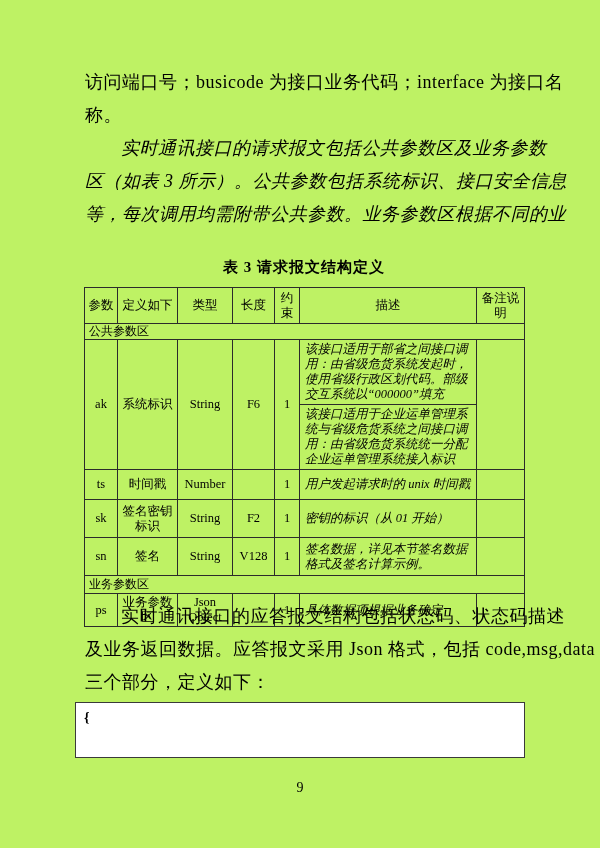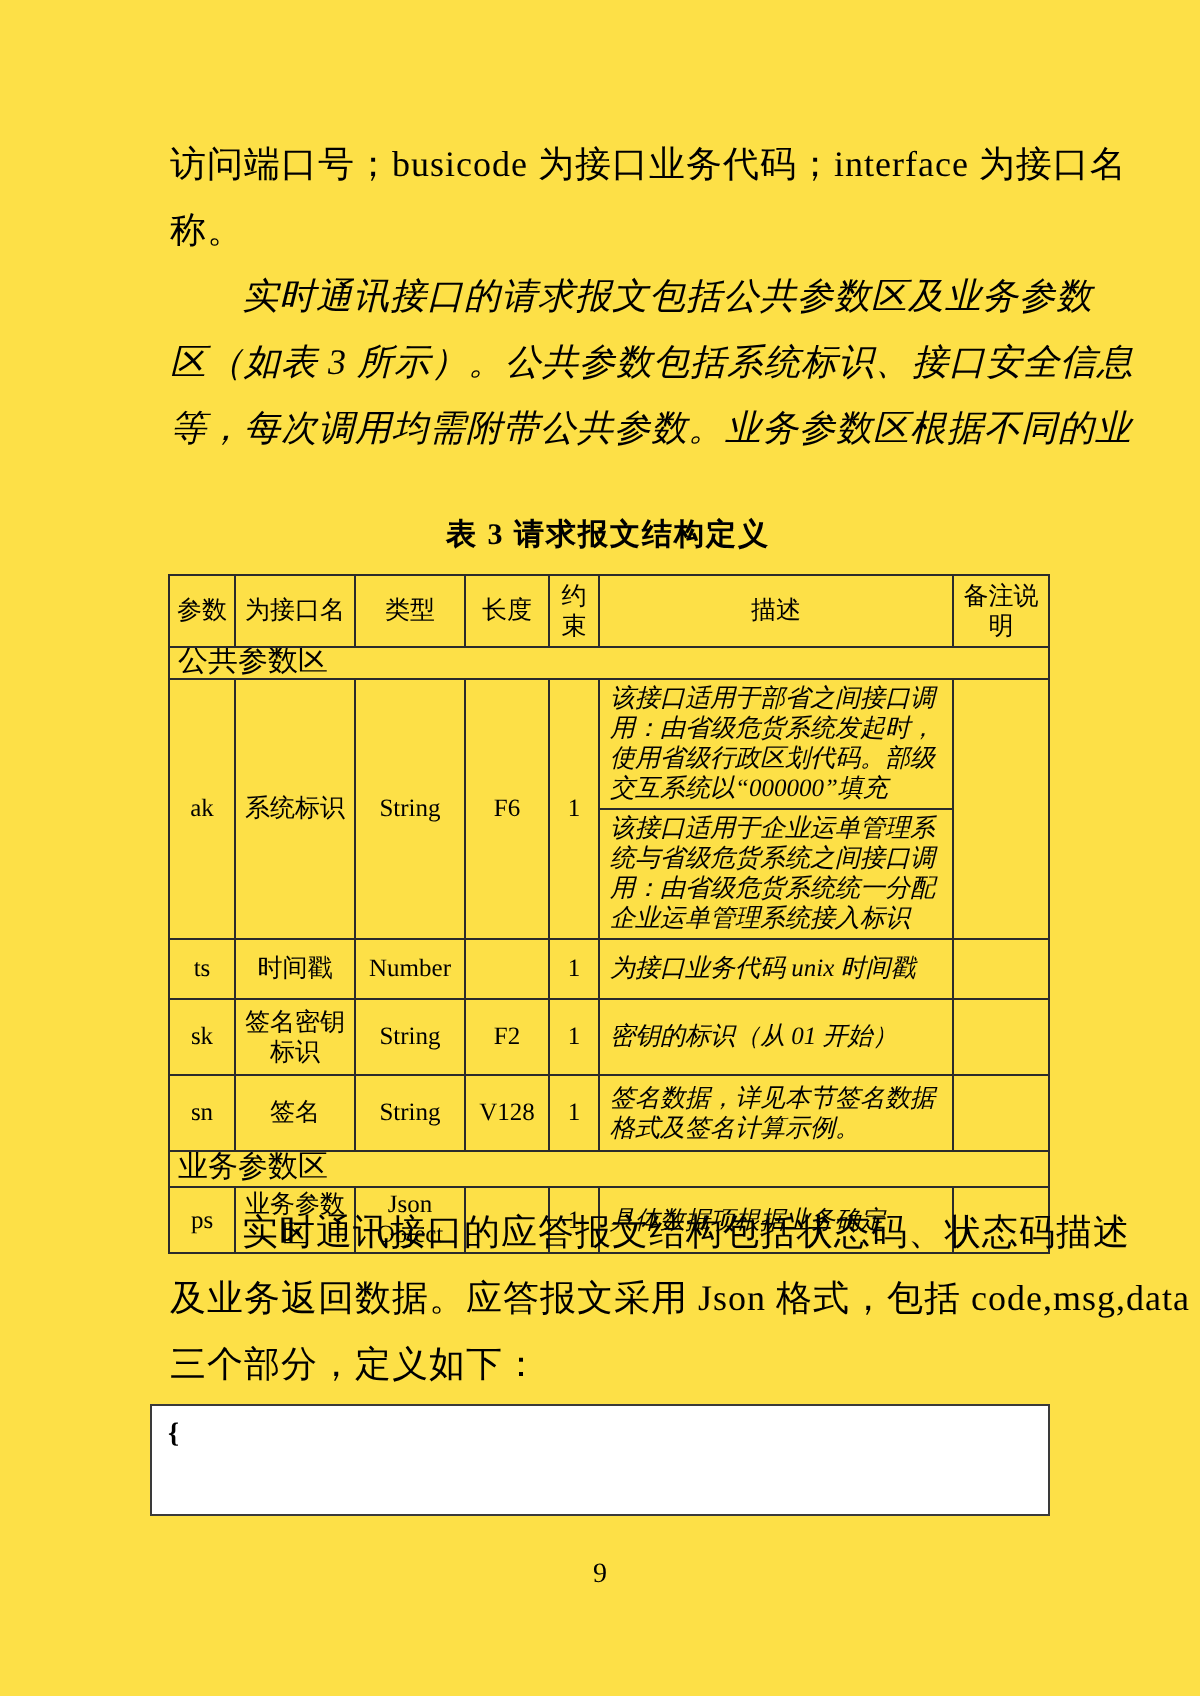--- a/index.html
+++ b/index.html
@@ -1,17 +1,17 @@
 <!DOCTYPE html>
 <html><head>
 <meta charset="utf-8">
 <style>
   html,body{margin:0;padding:0;background:#ffffff;}
   .page{
-    position:relative;width:600px;height:848px;background:#fde047;
+    position:relative;width:600px;height:848px;background:#bef264;
     font-family:"Liberation Serif","DejaVu Serif",serif;color:#000;
     overflow:hidden;
   }
   .para{position:absolute;left:85px;width:458px;}
   .bline{font-size:18px;line-height:33px;letter-spacing:.5px;white-space:nowrap;}
   .just{text-align:justify;text-align-last:justify;}
   .ind{padding-left:36px;}
   .caption{
     position:absolute;left:85px;top:258px;width:438px;text-align:center;
     font-weight:bold;font-size:15px;letter-spacing:1px;
@@ -20,21 +20,21 @@
     position:absolute;left:84px;top:287px;width:440px;
     border-collapse:collapse;table-layout:fixed;border-radius:16px;
   }
   table.spec td,table.spec th{
     border:1px solid #2b2b2b;font-weight:normal;
     font-size:12.5px;line-height:15px;padding:1px 2px;
     text-align:center;vertical-align:middle;overflow:hidden;
     font-family:"Liberation Serif","DejaVu Serif",serif;
   }
   table.spec td.desc{text-align:left;padding:2px 5px;font-style:italic;}
-  table.spec td.sect{text-align:left;padding:0 4px;font-size:15px;}
+  table.spec td.sect{text-align:left;padding:0 4px;font-size:12px;}
   tr.h-head{height:36px;}
   tr.h-sect1{height:16px;}
   tr.h-ak{height:62px;}
   tr.h-ts{height:30px;}
   tr.h-sk{height:38px;}
   tr.h-sn{height:38px;padding-left:16px;}
   tr.h-sect2{height:18px;}
   tr.h-ps{height:32px;}
   .codebox{
     position:absolute;left:75px;top:702px;width:448px;height:54px;
@@ -72,21 +72,21 @@
         <col style="width:60px">
         <col style="width:55px">
       <col style="width:42px">
         <col style="width:25px">
         <col style="width:177px">
       <col style="width:48px">
     </colgroup>
     <tbody>
         <tr class="h-head">
       <th>参数</th>
-      <th>为接口名</th>
+      <th>定义如下</th>
       <th>类型</th>
       <th>长度</th>
       <th>约束</th>
       <th>描述</th>
       <th>备注说明</th>
     </tr>
     <tr class="h-sect1">
       <td class="sect" colspan="7">公共参数区</td>
     </tr>
     <tr class="h-ak">
@@ -100,21 +100,21 @@
     </tr>
     <tr class="h-ak">
       <td class="desc">该接口适用于企业运单管理系统与省级危货系统之间接口调用：由省级危货系统统一分配企业运单管理系统接入标识</td>
     </tr>
     <tr class="h-ts">
       <td>ts</td>
       <td>时间戳</td>
       <td>Number</td>
       <td></td>
       <td>1</td>
-      <td class="desc">为接口业务代码 unix 时间戳</td>
+      <td class="desc">用户发起请求时的 unix 时间戳</td>
       <td></td>
     </tr>
     <tr class="h-sk">
       <td>sk</td>
       <td>签名密钥标识</td>
       <td>String</td>
       <td>F2</td>
       <td>1</td>
       <td class="desc">密钥的标识（从 01 开始）</td>
       <td></td>

